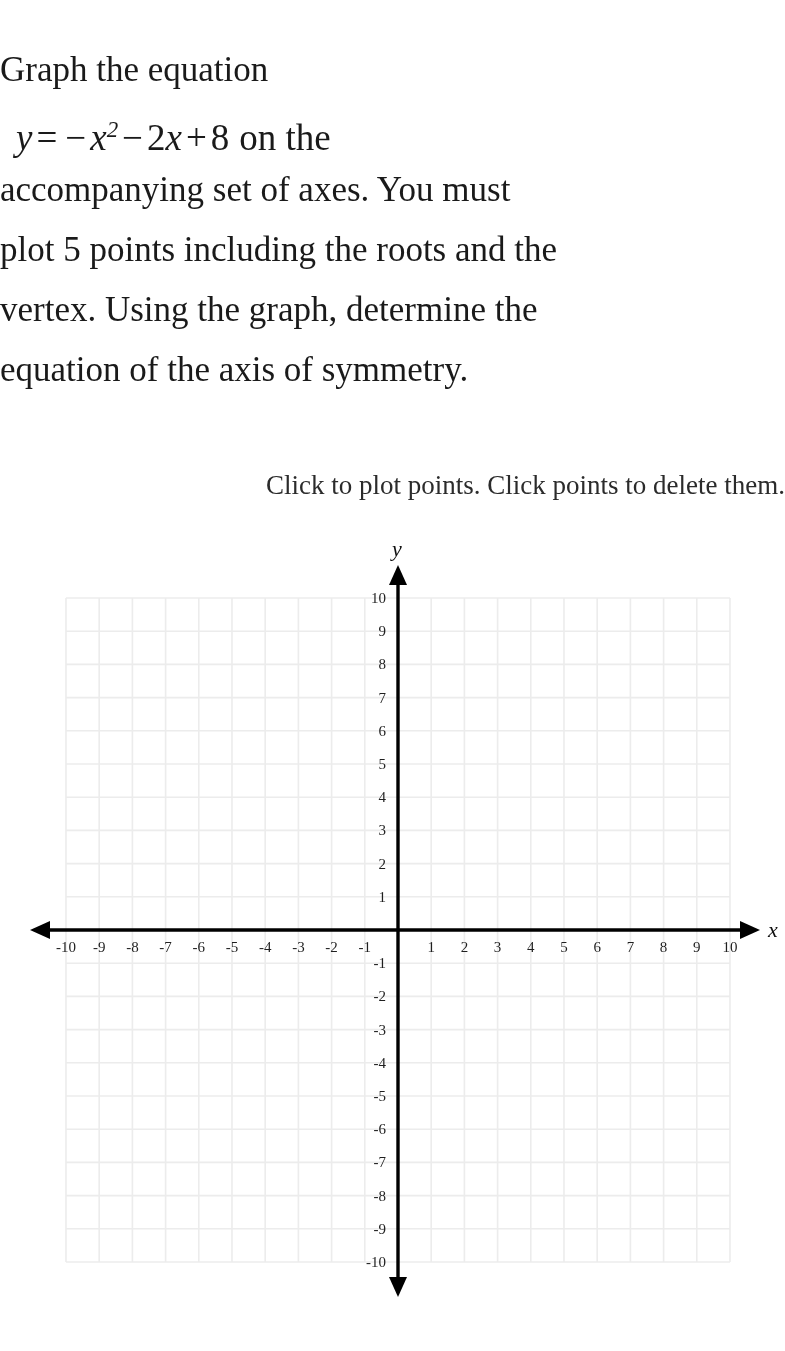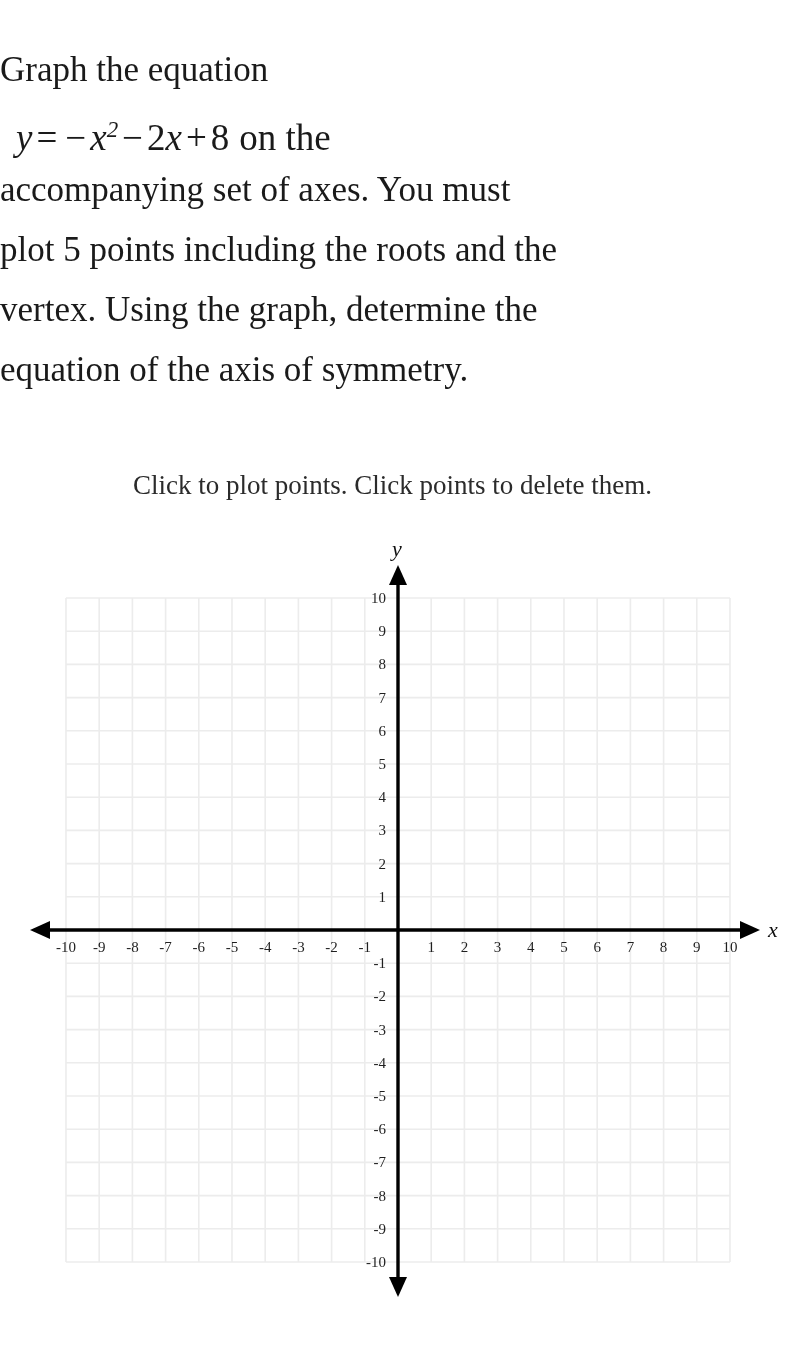--- a/index.html
+++ b/index.html
@@ -47,21 +47,21 @@
   .eqblock {
     font-size: 37px;
   }
 
   
   #plot-instruction {
     position: absolute;
     left: 0;
     top: 470px;
     width: 785px;
-    text-align: center;
+    text-align: right;
     font-size: 27px;
     color: #2b2b2b;
   }
 
   
   #graph-area {
     position: absolute;
     left: 0px;
     top: 530px;
     width: 785px;

